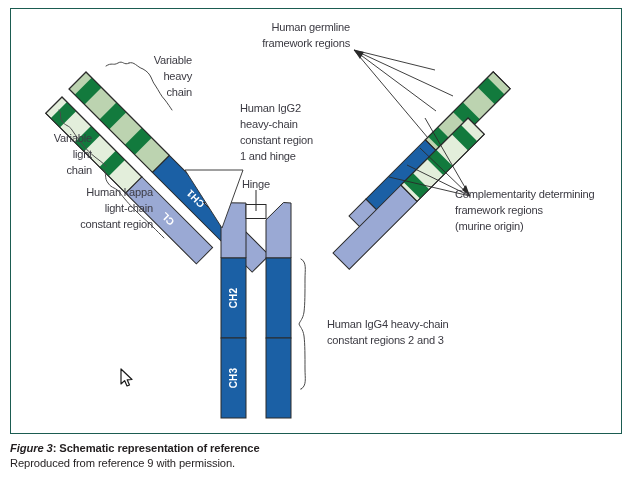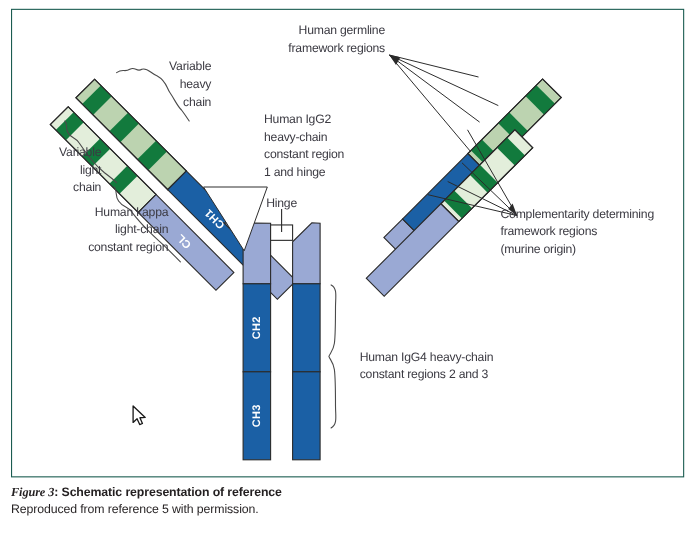--- a/index.html
+++ b/index.html
@@ -39,21 +39,20 @@
   }
   .caption-line1 {
     font-size: 11.2px;
     font-weight: bold;
     line-height: 15px;
     letter-spacing: -0.1px;
     white-space: nowrap;
   }
   .caption-line1 .figlabel {
     font-style: italic;
-    font-family: Liberation Serif, serif;
   }
   .caption-line2 {
     font-size: 11.2px;
     line-height: 15px;
     letter-spacing: -0.1px;
     white-space: nowrap;
   }
   svg.diagram {
     position: absolute;
     left: 0;
@@ -246,16 +245,16 @@
     <text class="dlabel" x="327" y="344">constant regions 2 and 3</text>
 
   </svg>
 
   <svg class="cursor" viewBox="0 0 14 20">
     <path d="M 1,1 L 1,16 L 4.6,12.6 L 7,18 L 9.5,17 L 7.2,11.8 L 12,11.5 Z" fill="#ffffff" stroke="#1a1a1a" stroke-width="1.2" stroke-linejoin="round"></path>
   </svg>
 
   <div class="caption">
     <div class="caption-line1"><span class="figlabel">Figure 3</span><span>: </span><span>Schematic representation of reference</span></div>
-    <div class="caption-line2">Reproduced from reference 5 with permission.</div>
+    <div class="caption-line2">Reproduced from reference 9 with permission.</div>
   </div>
 
 </div>
 
 </body></html>

